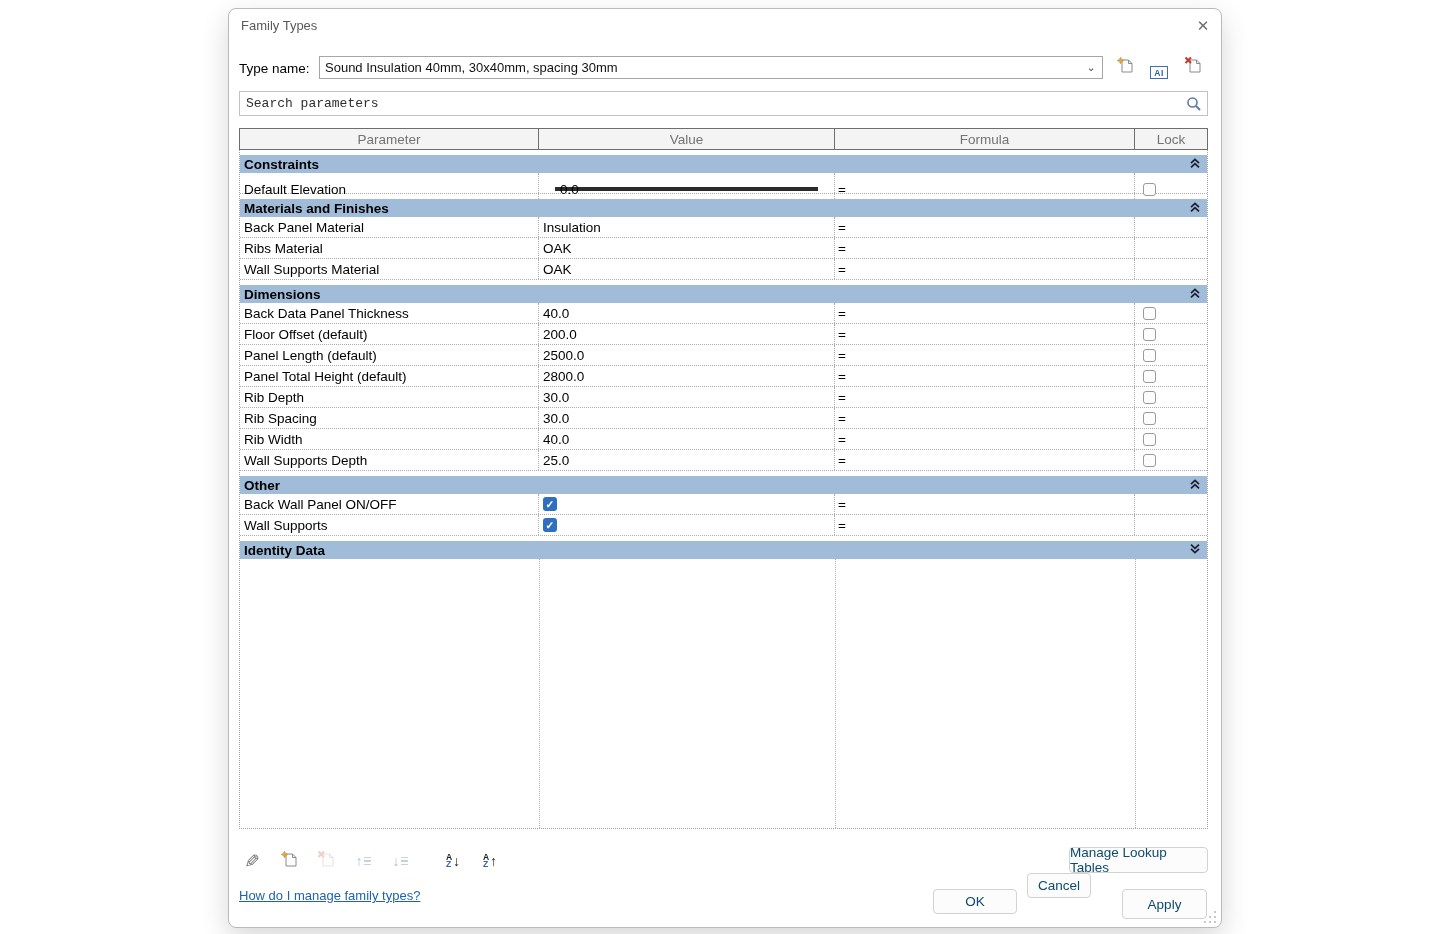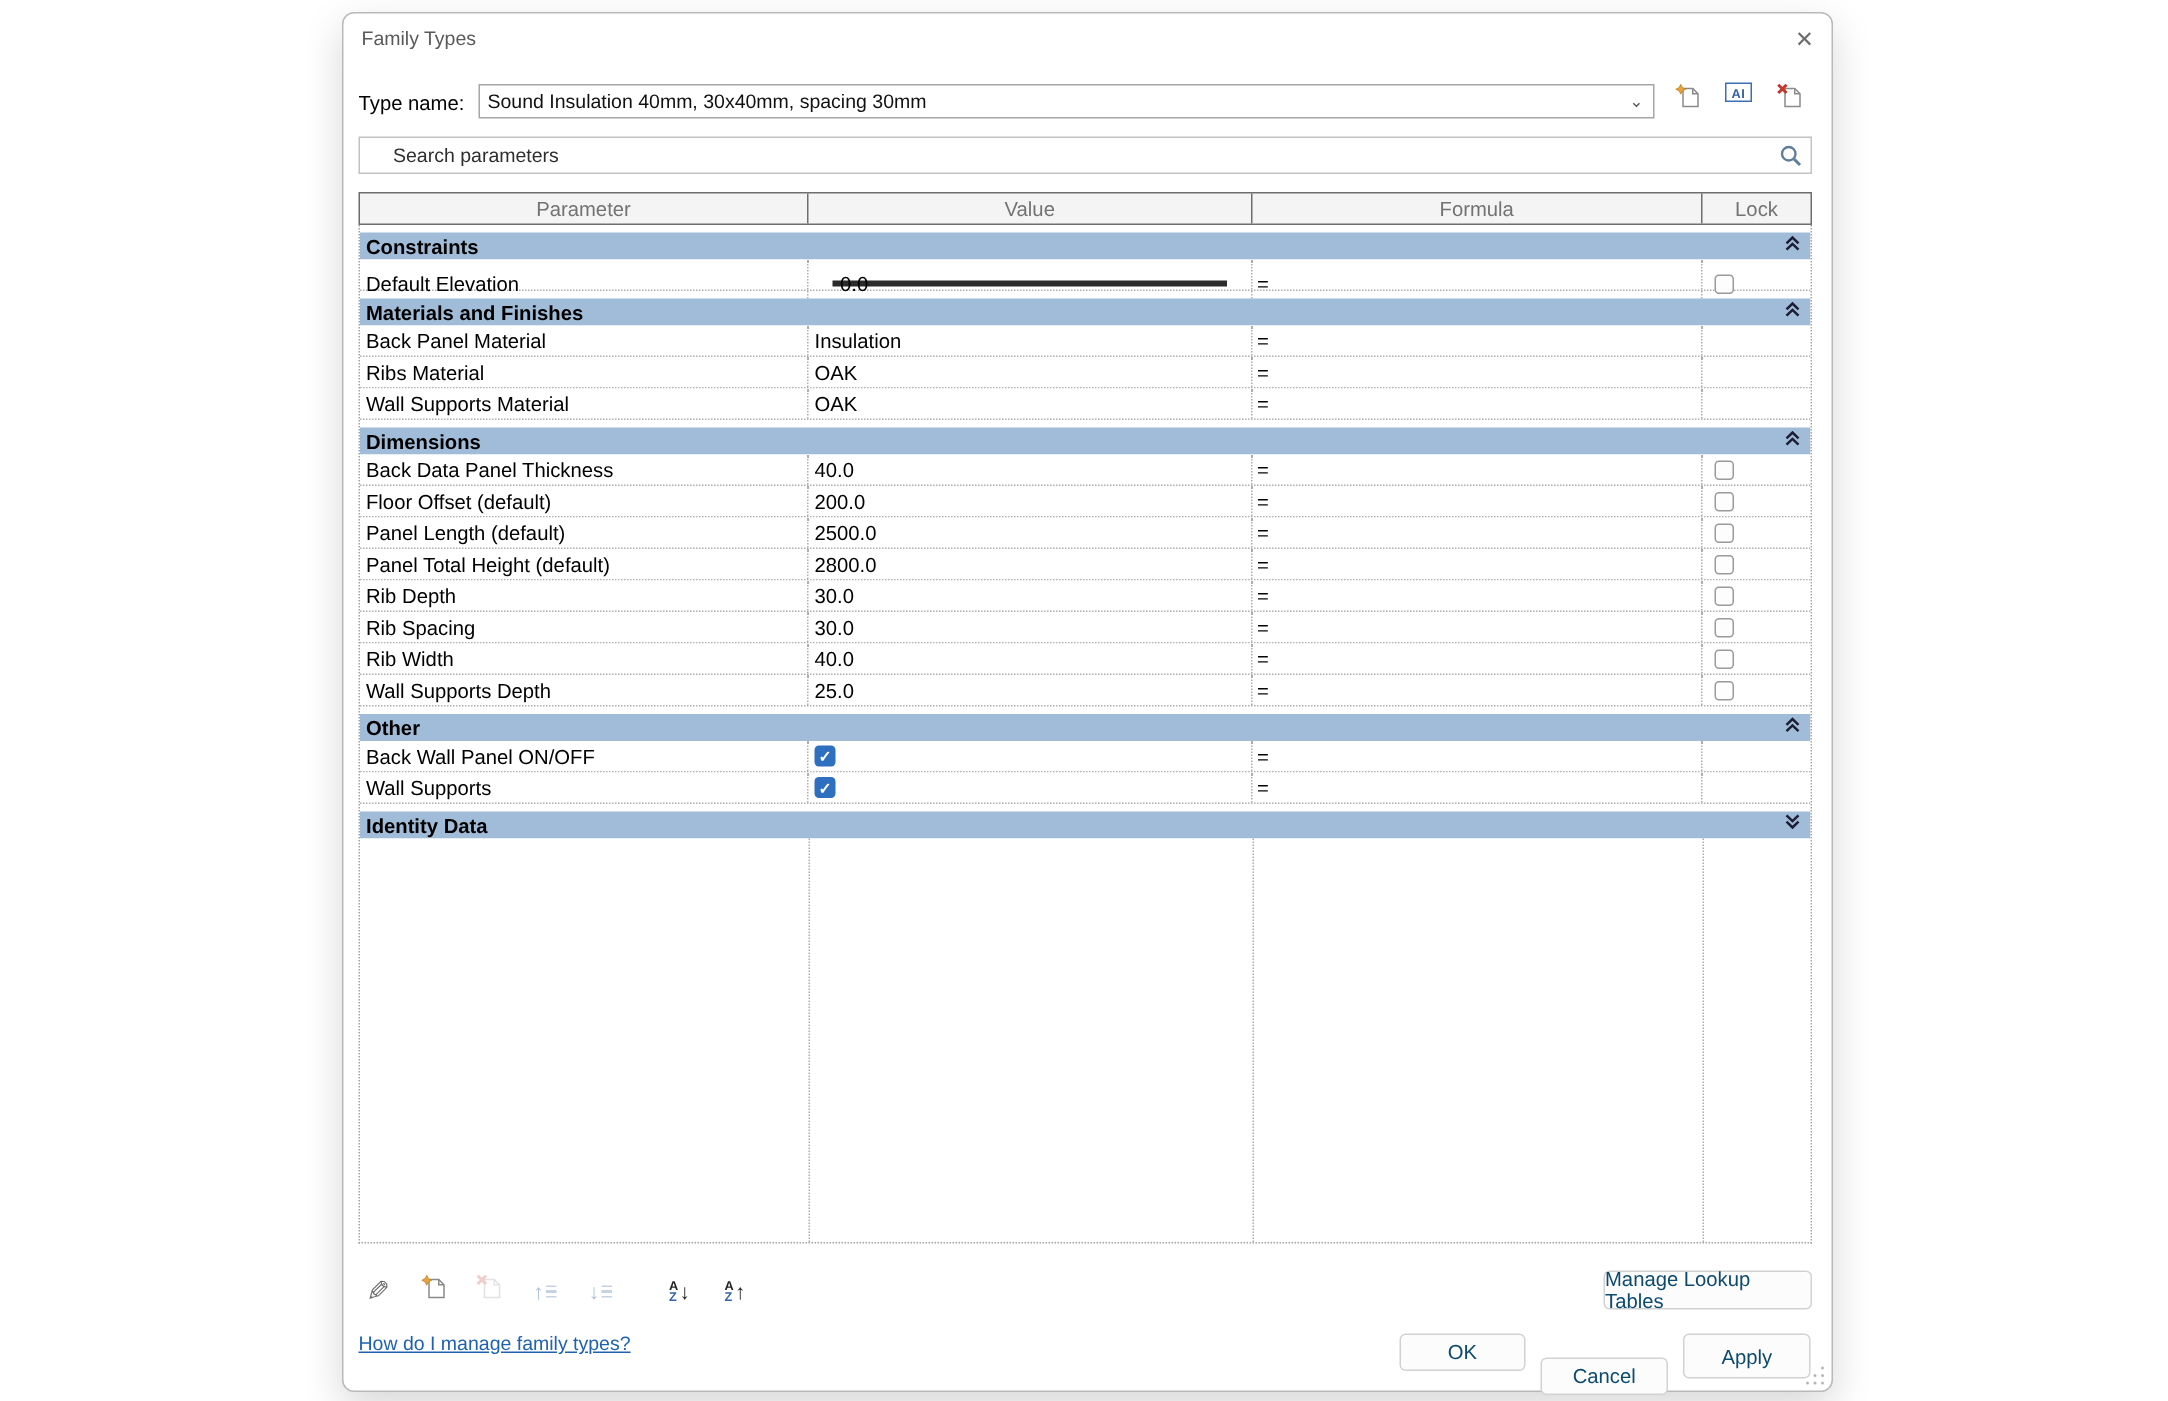--- a/index.html
+++ b/index.html
@@ -16,30 +16,30 @@
   .dlg-title { position:absolute; left:12px; top:9px; font-size:13px; color:#5a5a5a; }
   .close-btn { position:absolute; left:960px; top:4px; width:28px; height:26px;
     display:flex; align-items:center; justify-content:center; font-size:15px; color:#6d6d6d; cursor:pointer; }
 
   
   .typename-label { position:absolute; left:10px; top:52px; font-size:13.5px; color:#000; }
   .combobox { position:absolute; left:90px; top:47px; width:784px; height:23px;
     border:1px solid #a6a6a6; background:#fff; display:flex; align-items:center; }
   .combobox .val { flex:1; font-size:13px; padding-left:5px; white-space:nowrap; overflow:hidden; }
   .combobox .dd { width:22px; text-align:center; color:#555; font-size:11px; }
-  .hdr-icon { position:absolute; top:46px; width:24px; height:24px; display:flex; align-items:flex-start; justify-content:center; cursor:pointer; }
+  .hdr-icon { position:absolute; top:46px; width:24px; height:24px; display:flex; align-items:flex-end; justify-content:center; cursor:pointer; }
 
   .ai-box { width:18px; height:13px; border:1px solid #3c6eb4; background:#fff; color:#2f5fa3;
     font-size:8.5px; font-weight:bold; display:flex; align-items:center; justify-content:center; letter-spacing:.5px; }
 
   
   .searchbox { position:absolute; left:10px; top:82px; width:969px; height:25px;
     border:1px solid #c2c2c2; background:#fff; display:flex; align-items:center; }
   .searchbox input { flex:1; border:none; outline:none; font-size:13px; color:#2e2e2e;
-    padding-left:6px; font-family:Liberation Sans, sans-serif; background:transparent;margin-left:16px; }
+    padding-left:6px; font-family:Liberation Mono, monospace; background:transparent; }
   .searchbox input::placeholder { color:#2e2e2e; opacity:1; }
   .search-ico { width:26px; display:flex; align-items:center; justify-content:center; }
 
   
   .tblwrap { position:absolute; left:10px; top:119px; width:969px; height:701px; display:flex; flex-direction:column; }
   .thead { height:22px; border:1px solid #6e6e6e; background:#f4f4f4;
     display:grid; grid-template-columns:299px 296px 300px 1fr; }
   .thead .hcell { display:flex; align-items:center; justify-content:center; font-size:13.5px; color:#737373;
     border-right:1px solid #6e6e6e; }
   .thead .hcell:last-child { border-right:none; }
@@ -75,21 +75,21 @@
   .mv .arr { font-size:14px; line-height:1; }
   .mv .lines { display:flex; flex-direction:column; gap:2px; margin-left:1px; }
   .mv .lines i { display:block; width:7px; height:1.5px; background:#8fa7c4; }
 
   
   .btn { position:absolute; background:#fcfcfc; border:1px solid #d2d2d2; border-radius:4px;
     font-size:13.5px; color:#0c4a6e; display:flex; align-items:center; justify-content:center;
     font-family:"Liberation Sans", sans-serif; cursor:pointer; }
   .btn-lookup { left:840px; top:838px; width:139px; height:26px; }
   .btn-ok { left:704px; top:880px; width:84px; height:25px; }
-  .btn-cancel { left:798px; top:896px; width:85px; height:25px; }
+  .btn-cancel { left:798px; top:864px; width:64px; height:25px; }
   .btn-apply { left:893px; top:880px; width:85px; height:30px; }
   .help-link { position:absolute; left:10px; top:879px; font-size:13px; color:#1e62b0; text-decoration:underline; cursor:pointer; }
   .grip { position:absolute; right:5px; bottom:4px; width:12px; height:12px; }
   .grip i { position:absolute; width:2px; height:2px; background:#b5b5b5; border-radius:50%; }
   .grip i:nth-child(1){ right:0; bottom:0; } .grip i:nth-child(2){ right:5px; bottom:0; }
   .grip i:nth-child(3){ right:0; bottom:5px; } .grip i:nth-child(4){ right:10px; bottom:0; }
   .grip i:nth-child(5){ right:0; bottom:10px; } .grip i:nth-child(6){ right:5px; bottom:5px; }
 </style>
 </head>
 <body>

